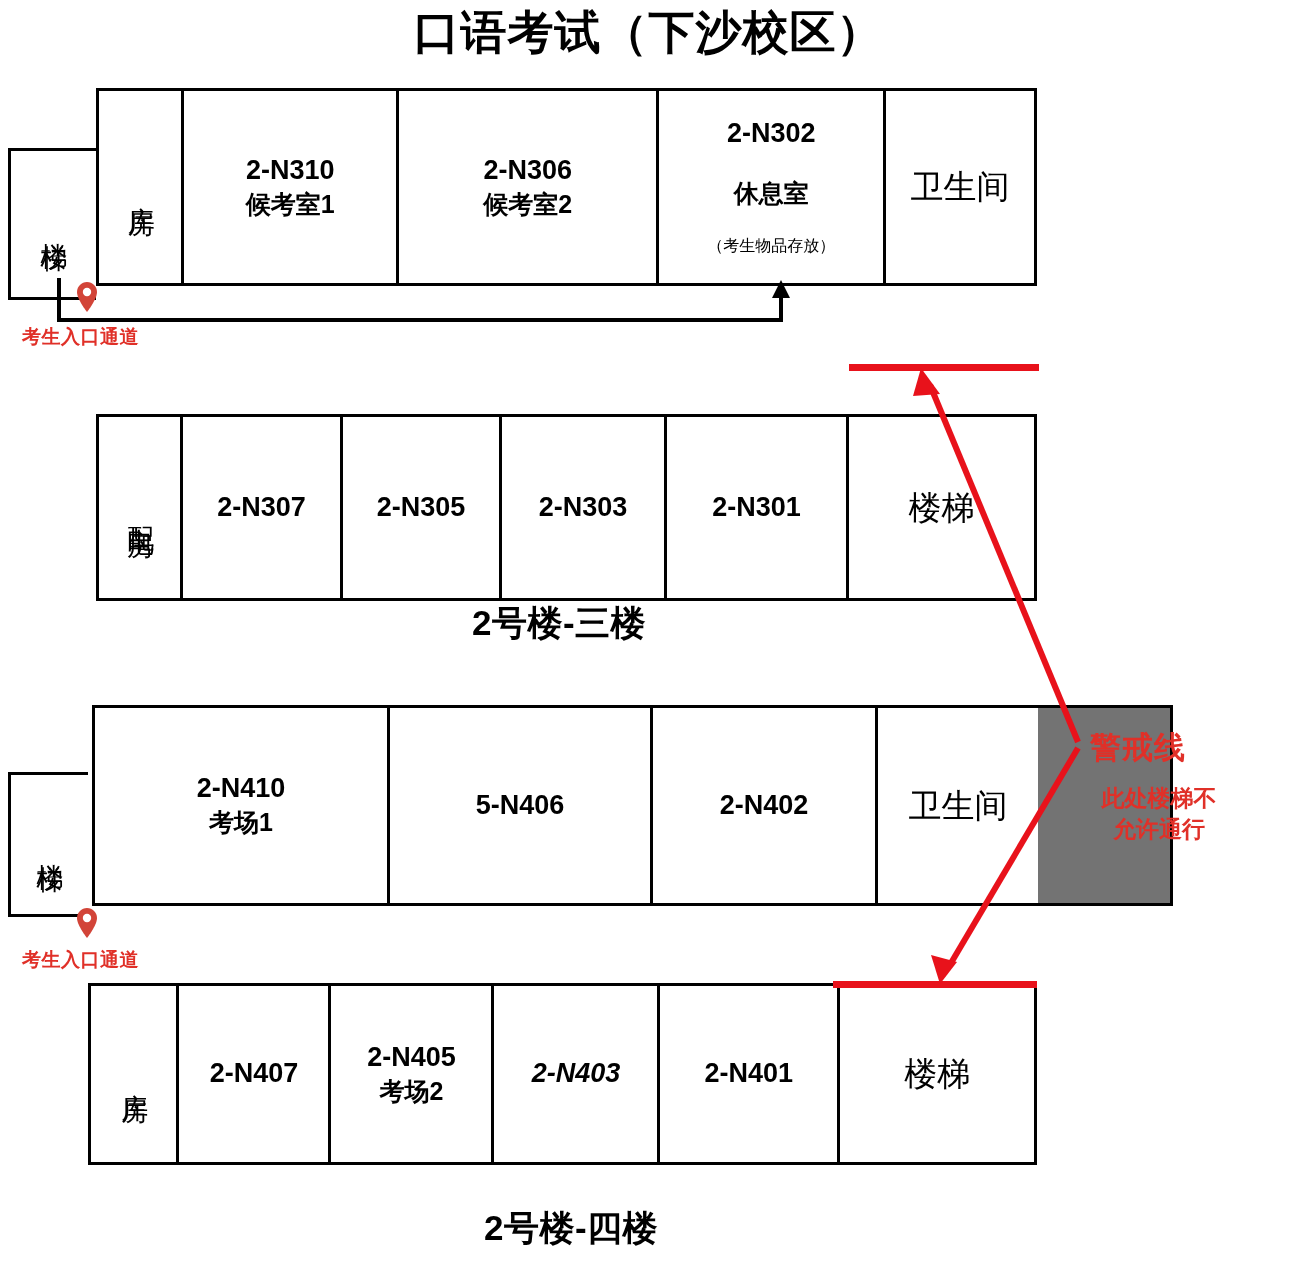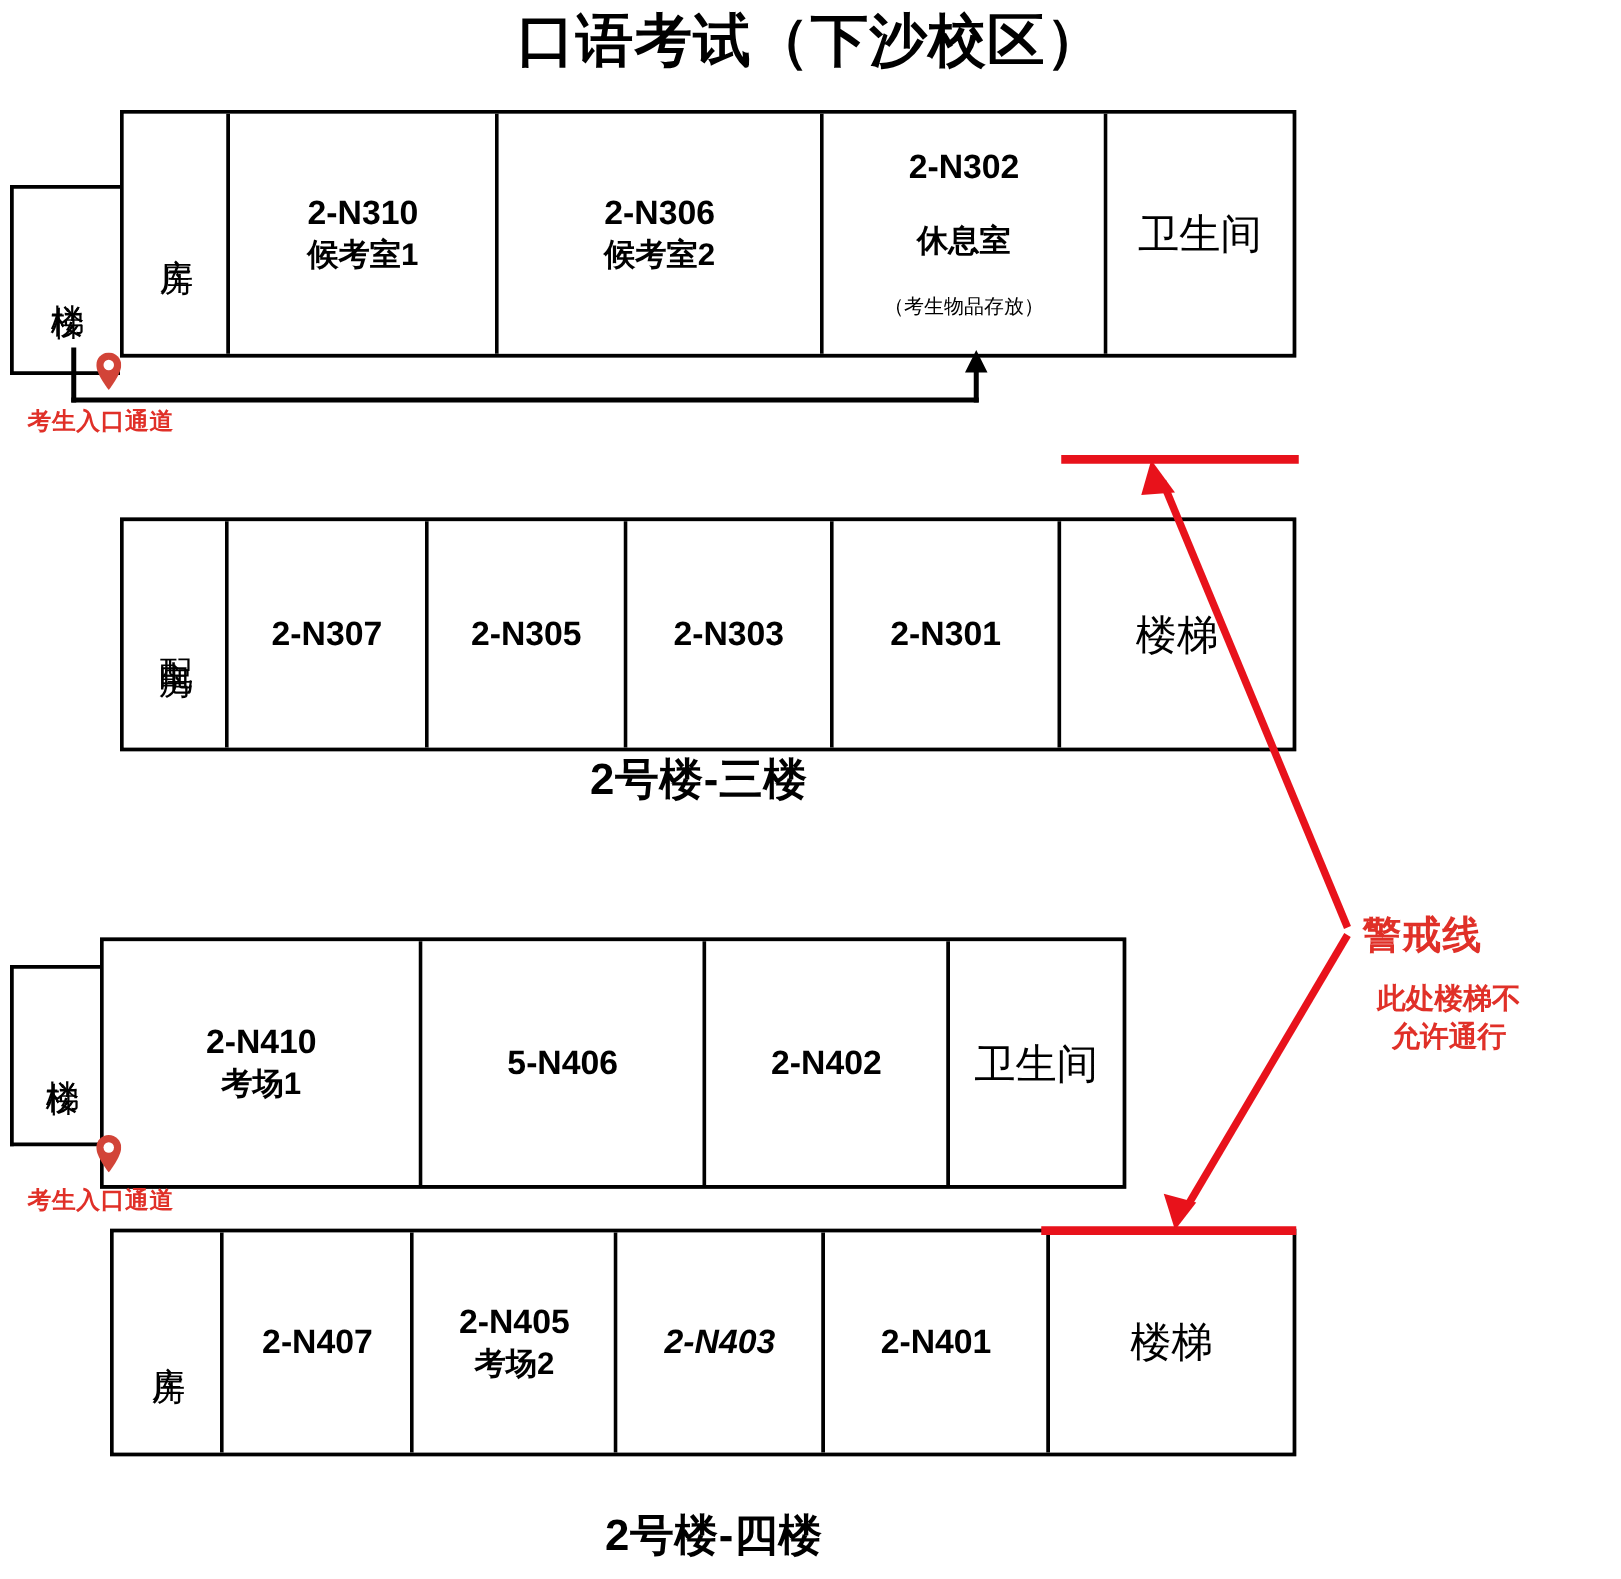--- a/index.html
+++ b/index.html
@@ -242,21 +242,21 @@
   </div>
 
   <div class="cordon" style="left:849px; top:364px; width:190px; background:#E8121B;"></div>
 
   <div class="floor-caption" id="caption-f3">2号楼-三楼</div>
 
   <div class="stair-box" id="f4-stair" style="left:8px; top:772px; width:80px; height:145px;">
     <span class="stair-label">楼梯</span>
   </div>
 
-  <div class="room-row" id="f4-upper" style="left:80px; top:705px; width:821px; height:201px;margin-top:45px;">
+  <div class="room-row" id="f4-upper" style="left:92px; top:705px; width:1081px; height:201px;">
     <div class="room-cell" style="width:295px;">
       <span class="rm-code">2-N410</span>
       <span class="rm-sub">考场1</span>
     </div>
     <div class="room-cell" style="width:263px;">
       <span class="rm-code">5-N406</span>
     </div>
     <div class="room-cell" style="width:225px;">
       <span class="rm-code">2-N402</span>
     </div>

